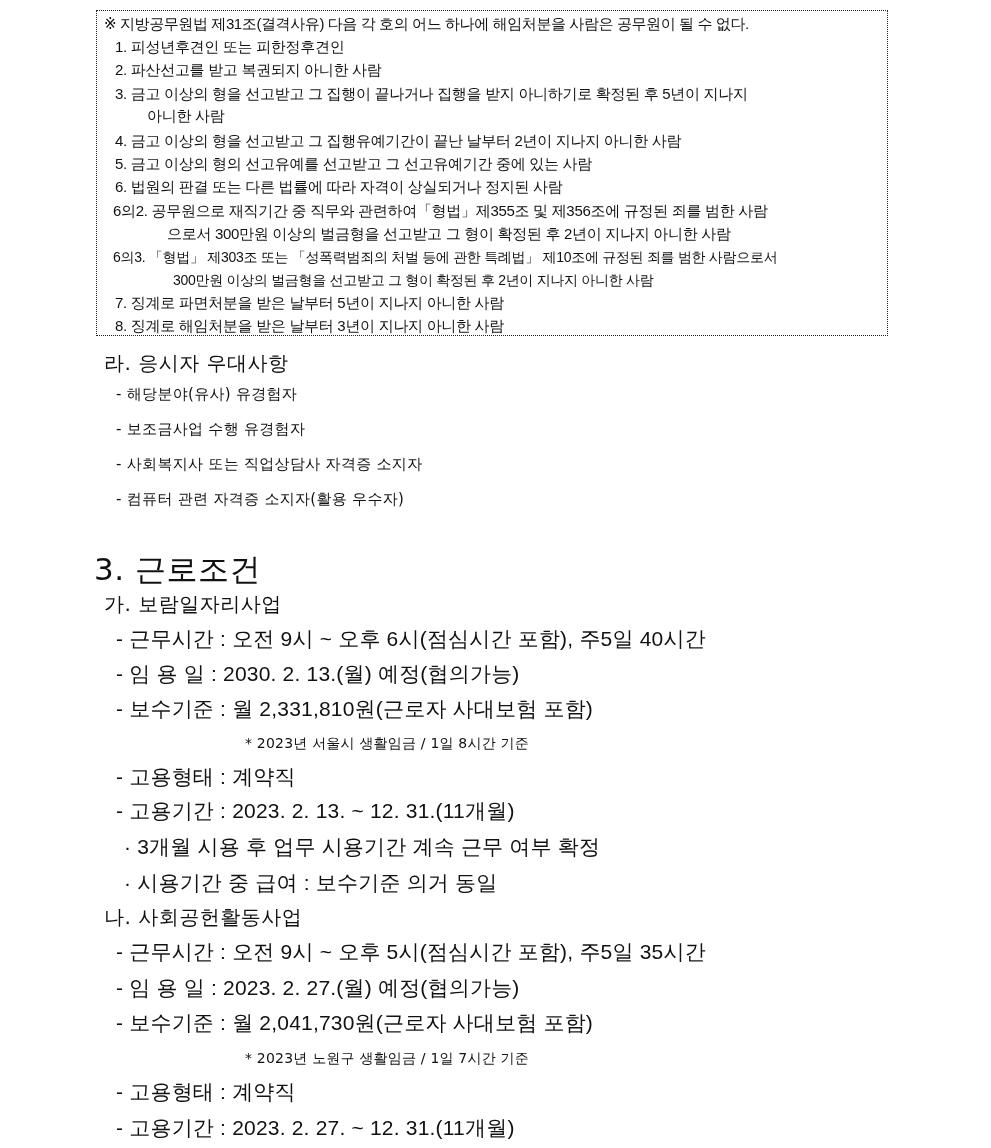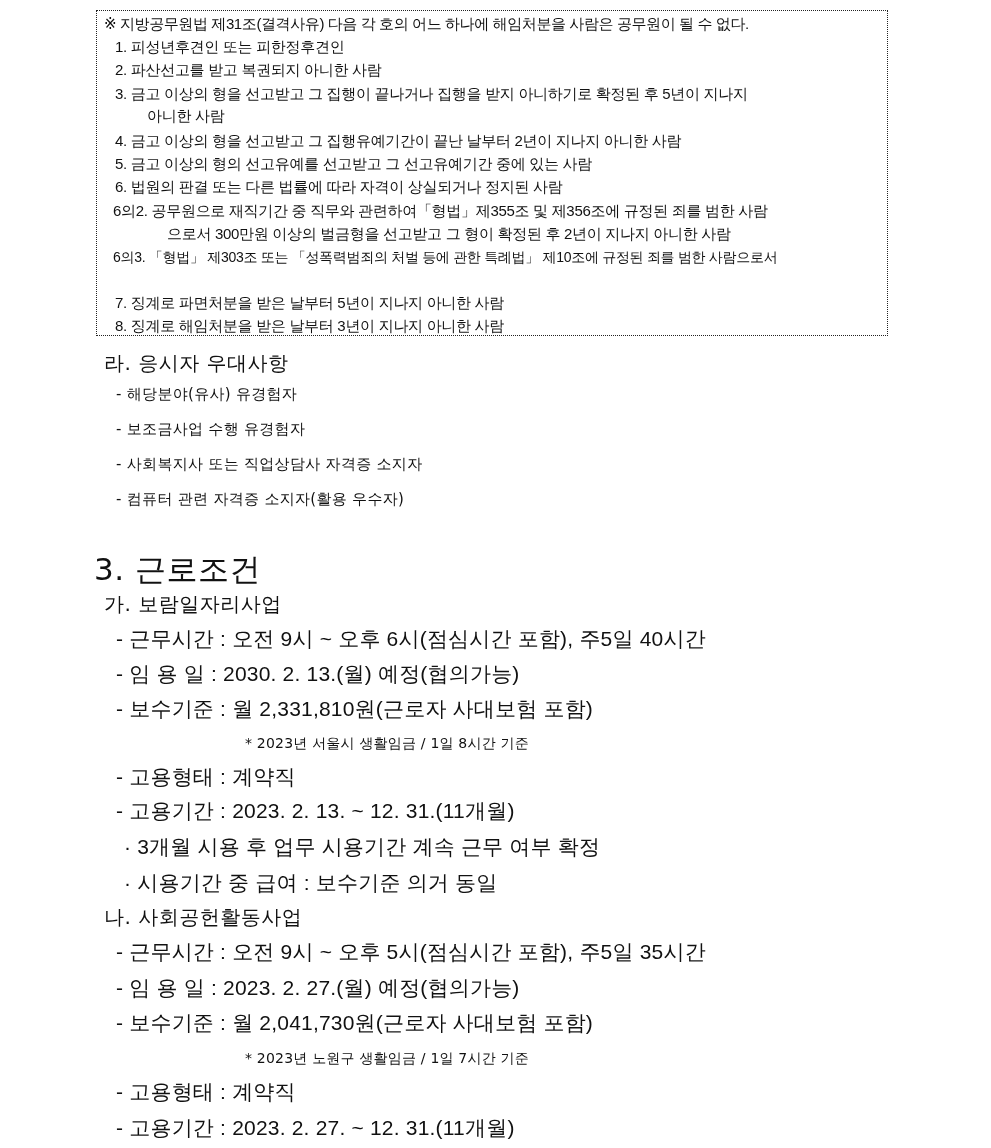--- a/index.html
+++ b/index.html
@@ -61,20 +61,21 @@
   </div>
   <div class="line item" style="top:190px; left:16px">
     <span>6의2.</span>
     <span>공무원으로 재직기간 중 직무와 관련하여「형법」제355조 및 제356조에 규정된 죄를 범한 사람</span>
   </div>
   <div class="line cont2" style="top:213px">으로서 300만원 이상의 벌금형을 선고받고 그 형이 확정된 후 2년이 지나지 아니한 사람</div>
   <div class="line item" style="top:236px; left:16px; font-size:14px">
     <span>6의3.</span>
     <span>「형법」 제303조 또는 「성폭력범죄의 처벌 등에 관한 특례법」 제10조에 규정된 죄를 범한 사람으로서</span>
   </div>
+  <div class="line cont3" style="top:259px; font-size:14px">300만원 이상의 벌금형을 선고받고 그 형이 확정된 후 2년이 지나지 아니한 사람</div>
   <div class="line item" style="top:282px">
     <span>7.</span>
     <span>징계로 파면처분을 받은 날부터 5년이 지나지 아니한 사람</span>
   </div>
   <div class="line item" style="top:305px">
     <span>8.</span>
     <span>징계로 해임처분을 받은 날부터 3년이 지나지 아니한 사람</span>
   </div>
 </div>
 

